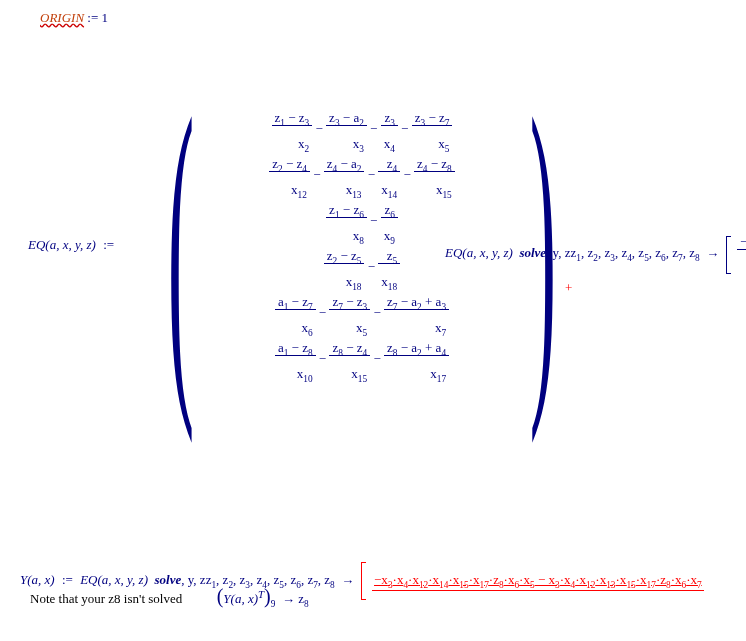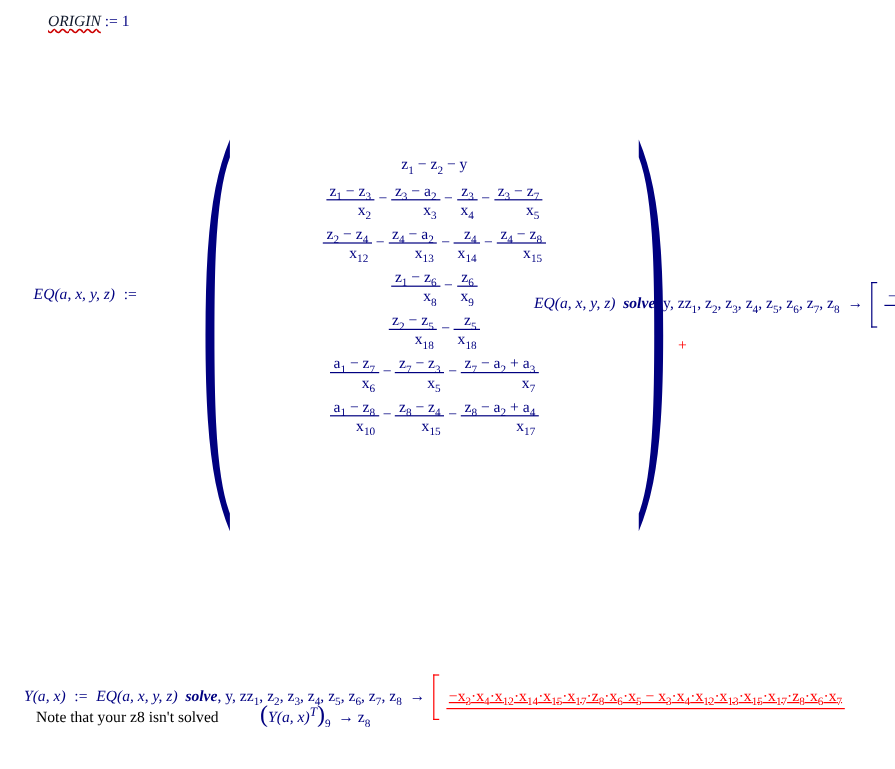--- a/index.html
+++ b/index.html
@@ -10,24 +10,24 @@
     margin: 0;
     padding: 0;
     width: 746px;
     height: 641px;
     overflow: hidden;
     position: relative;
     color: #000;
   }
   .navy { color: #000080; }
   .red { color: #ff0000; }
-  .green-wavy { color: #0f172a; font-style: italic; text-decoration-line: underline; text-decoration-style: wavy; text-decoration-color: #cc0000;}
+  .green-wavy { color: #c2410c; font-style: italic; text-decoration-line: underline; text-decoration-style: wavy; text-decoration-color: #cc0000;}
   .frac { display: inline-block; text-align: right; vertical-align: middle; line-height: 1;}
   .frac .num { display: block; border-bottom: 1px solid currentColor; padding: 0 3px 1px 3px;}
-  .frac .den { display: block; padding: 1px 3px 0 3px;}
+  .frac .den { display: block; padding: 1px 3px 0 3px; margin-top: 10px;}
   sub { font-size: 0.72em; vertical-align: sub; line-height: 0;}
   .eqrow { margin: 7px 0; text-align: center;}
   .paren-content { display: inline-block; vertical-align: middle; }
   .big-paren { display: inline-block; vertical-align: middle; font-size: 360px; line-height: 370px; font-family: "Times New Roman", serif; font-weight: 100; transform: scaleX(0.22);}
   .lbracket { display:inline-block; vertical-align:middle; border-left:1px solid currentColor; border-top:1px solid currentColor; border-bottom:1px solid currentColor; width:5px; height:38px; margin-right:3px;}
   .bigfrac-red { display:inline-block; vertical-align:middle;}
   .bigfrac-red .num { display:block; border-bottom:1px solid #ff0000; padding:0 2px 2px 2px;text-decoration:underline;}
 </style>
 </head>
 <body>
@@ -36,21 +36,20 @@
   <span class="green-wavy">ORIGIN</span>
   <span class="navy">:=</span>
   <span class="navy">1</span>
 </div>
 
 <div style="position:absolute; left:28px; top:60px; white-space:nowrap;">
   <span class="navy" style="font-style:italic; vertical-align:middle;">EQ(a, x, y, z)</span>
   <span class="navy" style="vertical-align:middle; padding:0 4px;">:=</span>
   <span class="big-paren navy">(</span>
   <span class="paren-content navy" style="width:235px;">
-    <div class="eqrow"><span>z<sub>1</sub> − z<sub>2</sub> − y</span></div>
     <div class="eqrow">
       <span class="frac"><span class="num">z<sub>1</sub> − z<sub>3</sub></span><span class="den">x<sub>2</sub></span></span> −
       <span class="frac"><span class="num">z<sub>3</sub> − a<sub>2</sub></span><span class="den">x<sub>3</sub></span></span> −
       <span class="frac"><span class="num">z<sub>3</sub></span><span class="den">x<sub>4</sub></span></span> −
       <span class="frac"><span class="num">z<sub>3</sub> − z<sub>7</sub></span><span class="den">x<sub>5</sub></span></span>
     </div>
     <div class="eqrow">
       <span class="frac"><span class="num">z<sub>2</sub> − z<sub>4</sub></span><span class="den">x<sub>12</sub></span></span> −
       <span class="frac"><span class="num">z<sub>4</sub> − a<sub>2</sub></span><span class="den">x<sub>13</sub></span></span> −
       <span class="frac"><span class="num">z<sub>4</sub></span><span class="den">x<sub>14</sub></span></span> −

